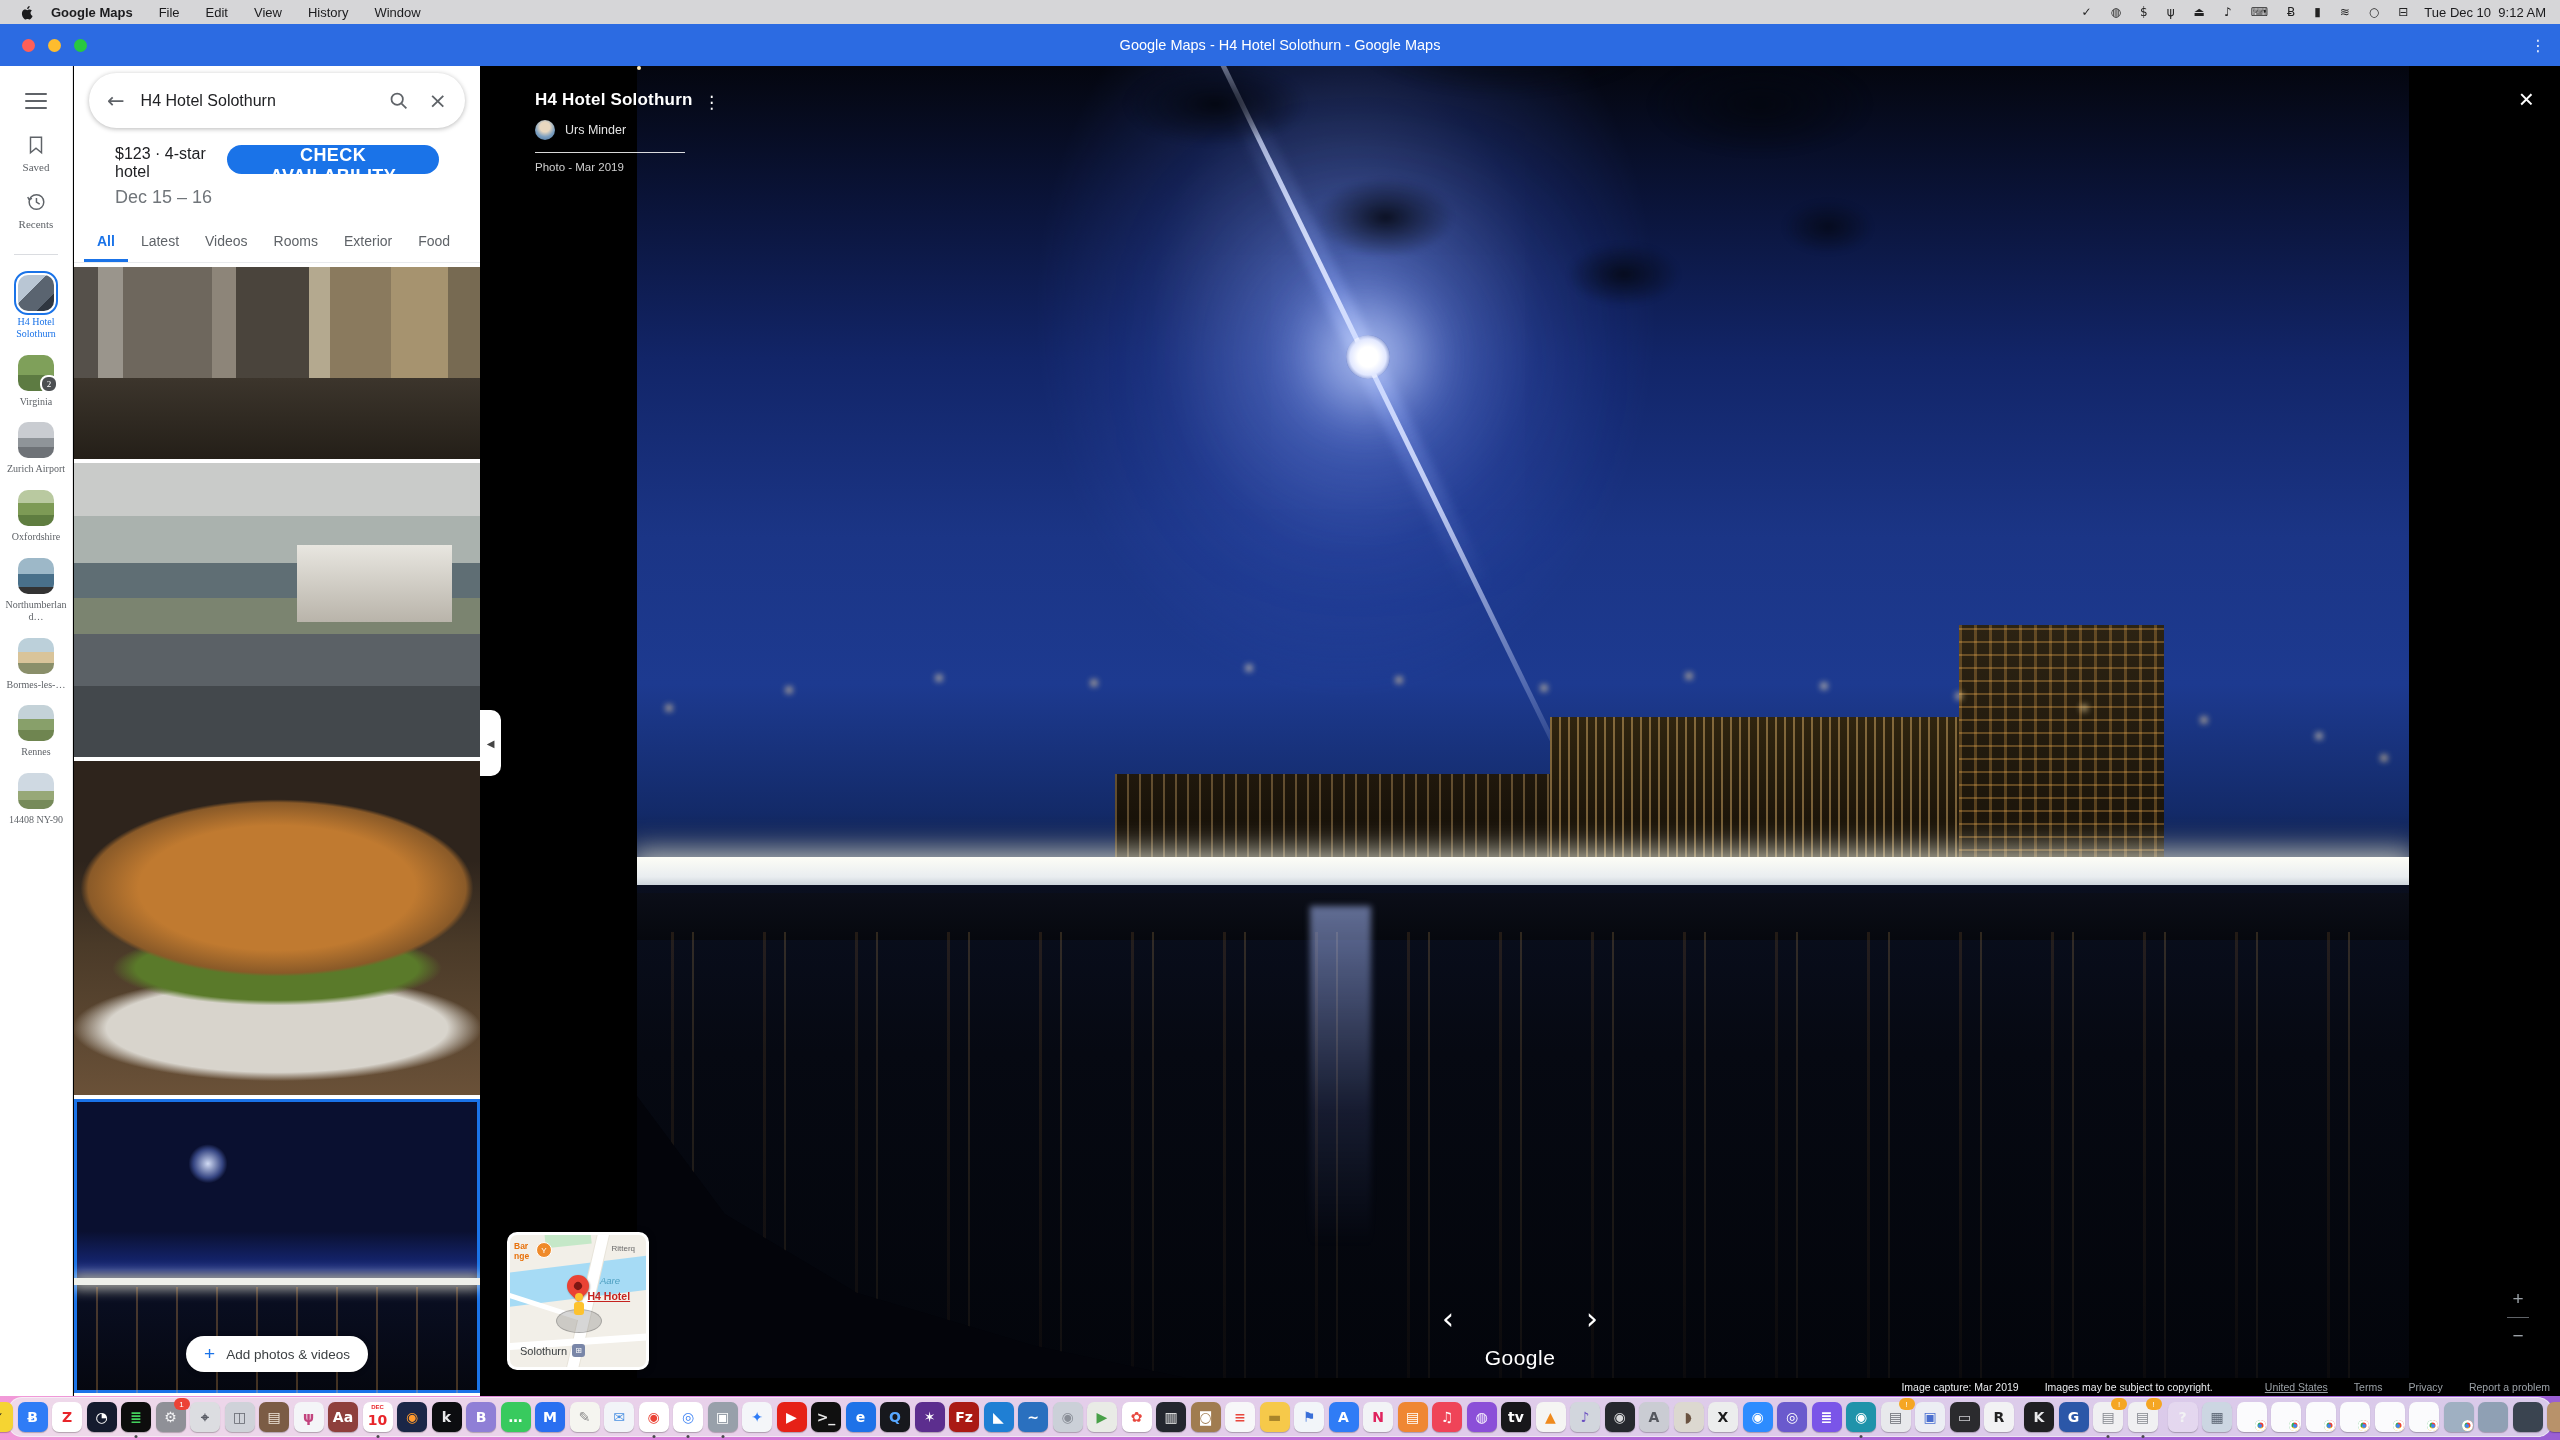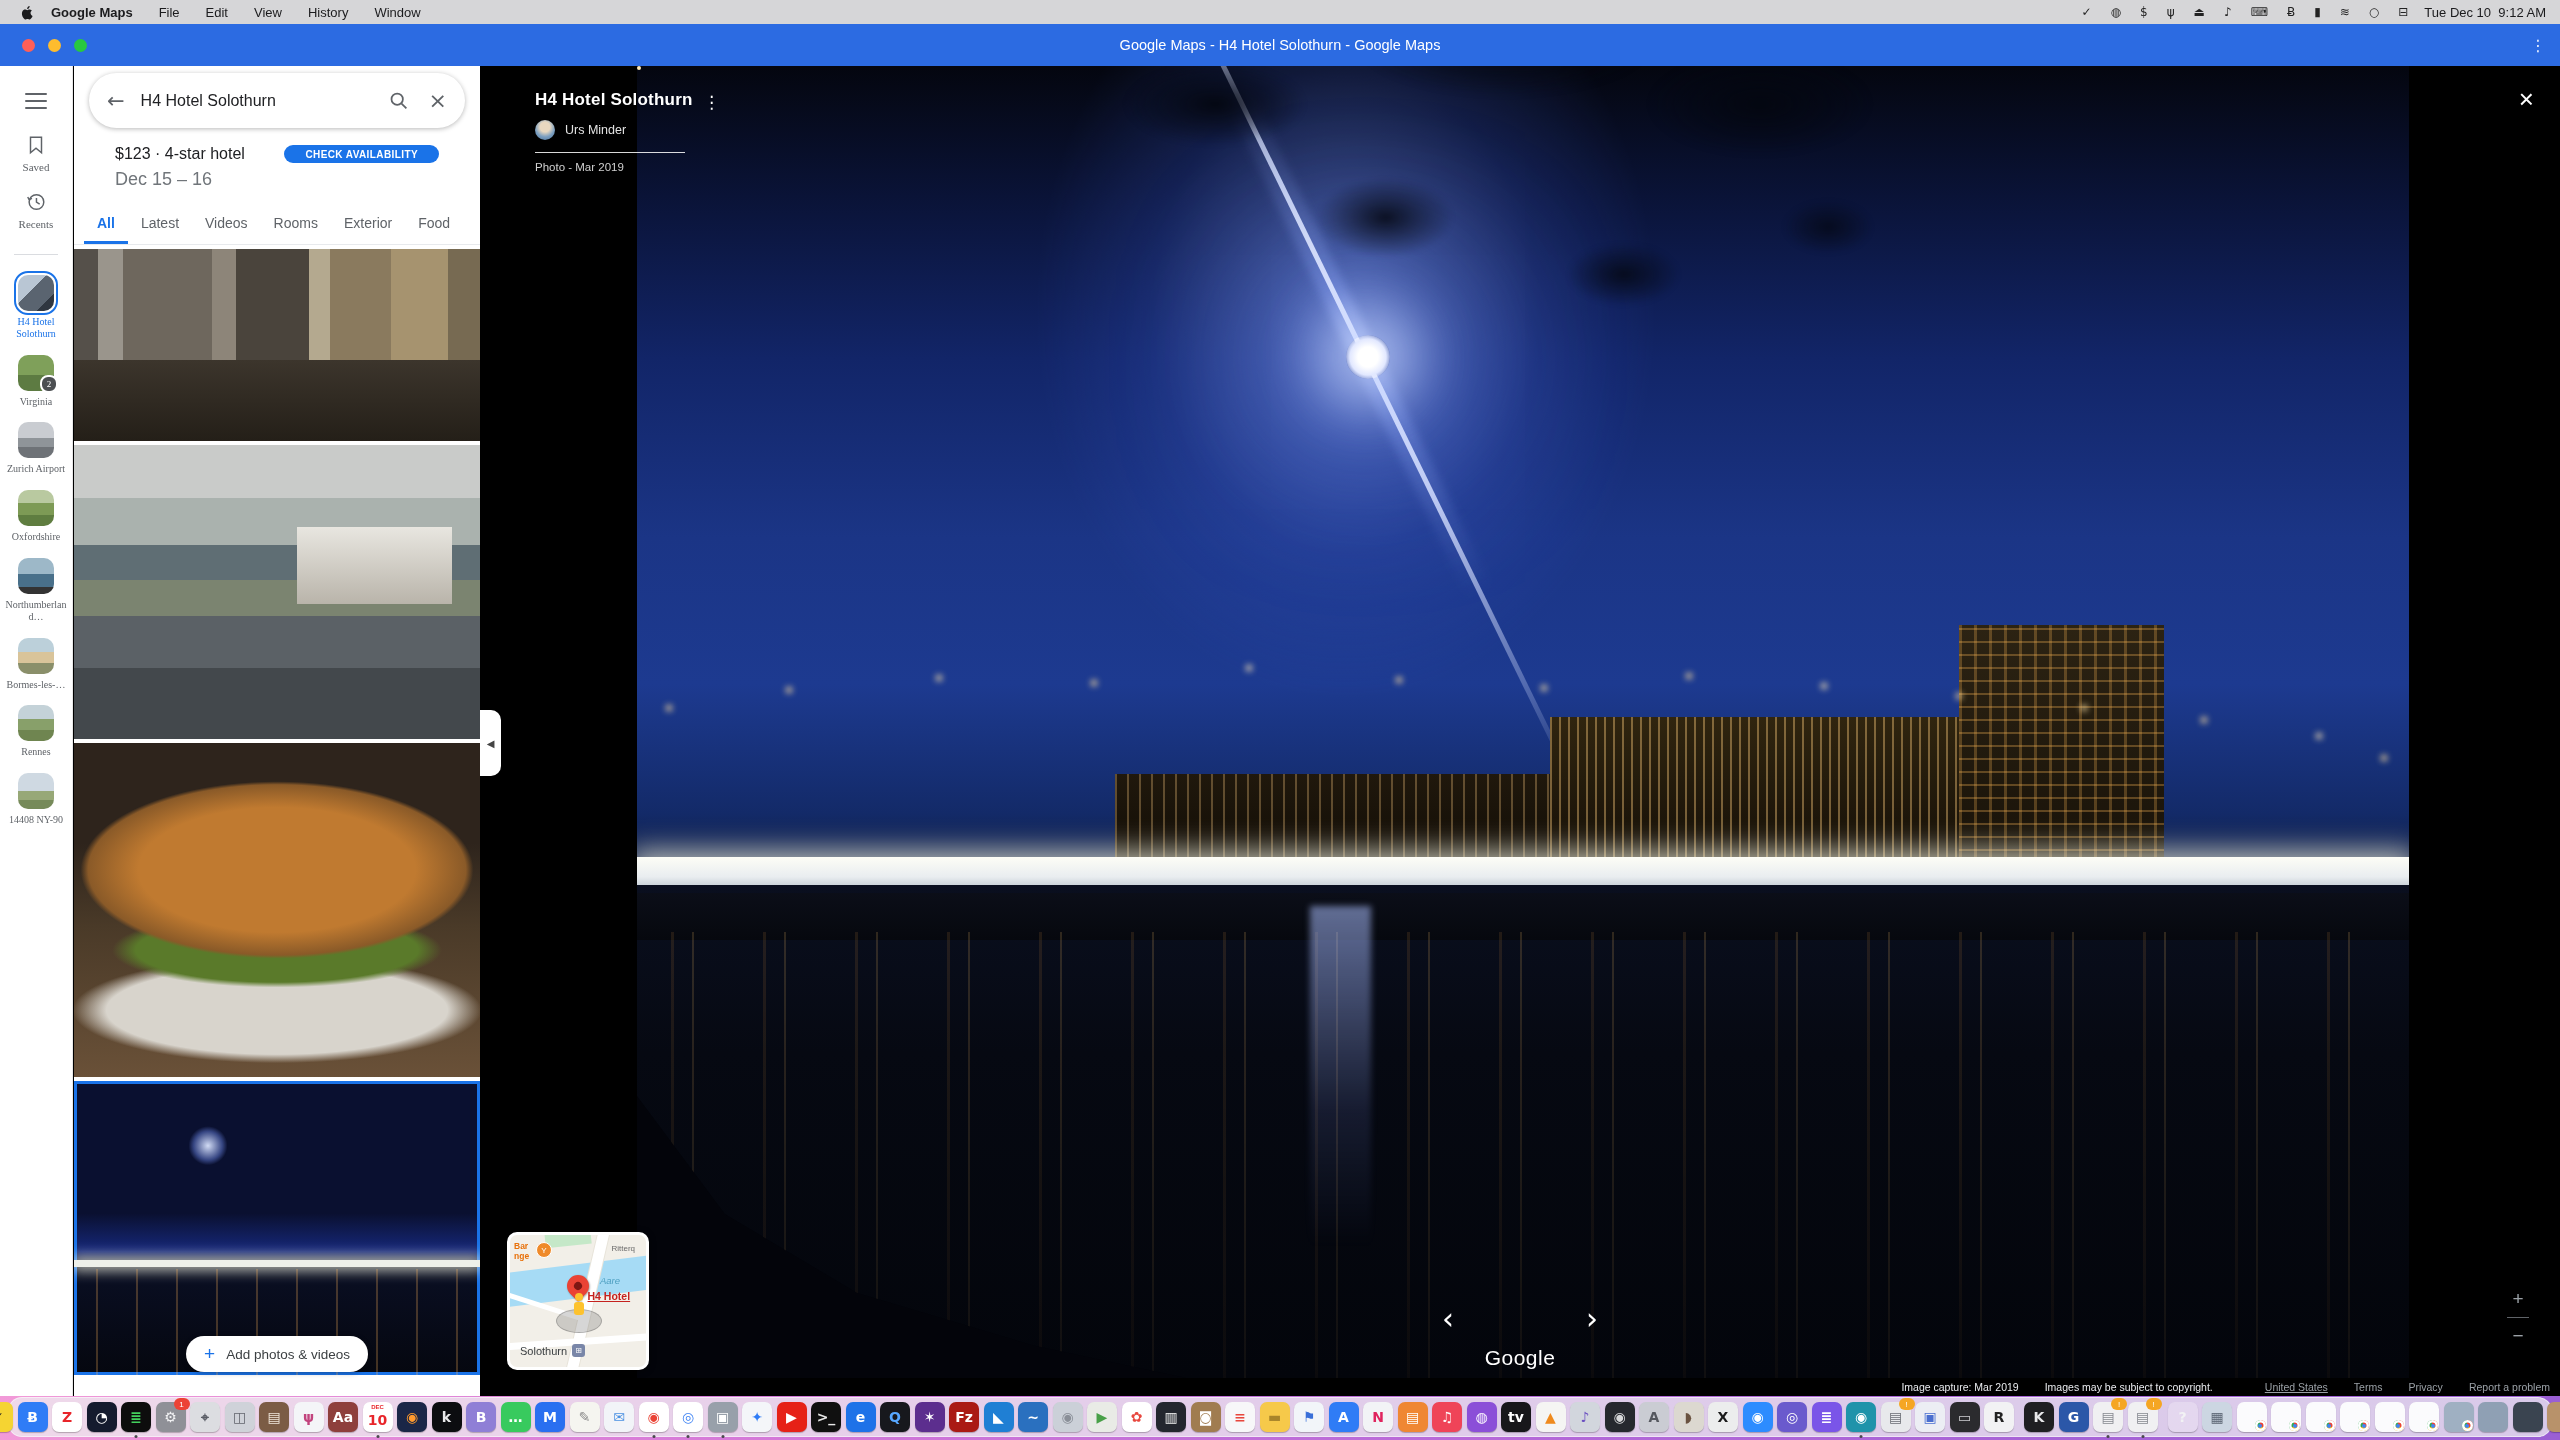--- a/index.html
+++ b/index.html
@@ -53,21 +53,21 @@
   
   .panel{position:absolute;left:74px;top:0;width:406px;height:1330px;background:#fff;z-index:9;display:flex;flex-direction:column;}
   .searchbox{margin:7px 15px 0;height:55px;border-radius:28px;background:#fff;box-shadow:0 1px 5px rgba(0,0,0,.28);display:flex;align-items:center;padding:0 18px;box-sizing:border-box;flex:0 0 auto;}
   .searchbox .back{font-size:21px;color:#5f6368;margin-right:16px;cursor:pointer;font-family:"DejaVu Sans",sans-serif;}
   .searchbox .query{flex:1;font-size:16px;color:#202124;}
   .searchbox .mag{margin-right:20px;cursor:pointer;}
   .searchbox .clear{font-size:22px;color:#5f6368;cursor:pointer;font-family:"DejaVu Sans",sans-serif;}
   .pricebar{display:flex;align-items:flex-start;justify-content:space-between;padding:17px 41px 13px;flex:0 0 auto;}
   .price-main{font-size:16px;color:#202124;}
   .price-dates{font-size:18px;color:#70757a;margin-top:6px;}
-  .cta{background:#1a73e8;color:#fff;border:none;border-radius:18px;height:18px;padding:0 21px;font-size:10px;font-weight:bold;letter-spacing:.4px;cursor:pointer;font-family:"Liberation Sans",sans-serif;}
+  .cta{background:#1a73e8;color:#fff;border:none;border-radius:18px;height:29px;padding:0 21px;font-size:18px;font-weight:bold;letter-spacing:.4px;cursor:pointer;font-family:"Liberation Sans",sans-serif;}
   .tabs{display:flex;border-bottom:1px solid #e8eaed;padding:0 10px;flex:0 0 auto;overflow:hidden;white-space:nowrap;}
   .tab{padding:12px 13px 10px;font-size:14px;color:#5f6368;cursor:pointer;border-bottom:3px solid transparent;flex:0 0 auto;}
   .tab.active{color:#1a73e8;border-bottom-color:#1a73e8;font-weight:bold;}
   .thumbs{flex:1;overflow:hidden;display:flex;flex-direction:column;gap:4px;padding-top:4px;position:relative;}
   .thumb{width:100%;flex:0 0 auto;position:relative;cursor:pointer;background:#777;}
   .thumb.selected{box-shadow:inset 0 0 0 3px #1a73e8;}
   .t-room{height:192px;background:
     linear-gradient(90deg,#55504a 0 6%,#9a958c 6% 12%,#6e675d 12% 34%,#8d8579 34% 40%,#4a443c 40% 58%,#b4a98f 58% 63%,#8a7a5e 63% 78%,#a6936f 78% 92%,#776a52 92%);
     background-color:#6e675d;}
   .t-room:after{content:"";position:absolute;left:0;right:0;top:58%;bottom:0;background:linear-gradient(180deg,#3c352c,#241f18);}

